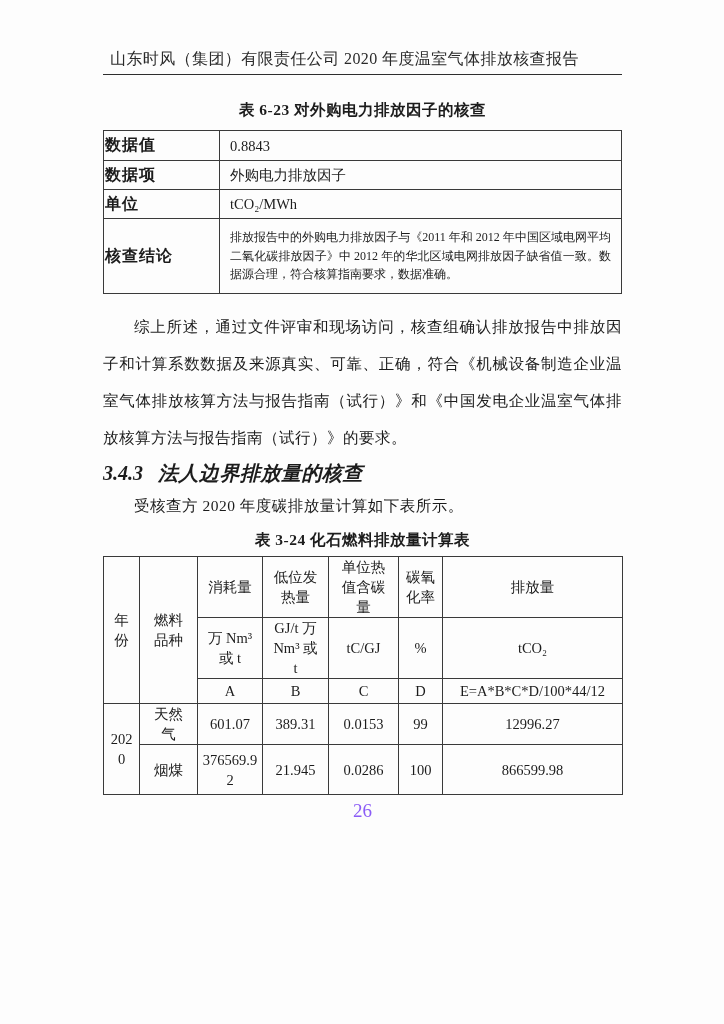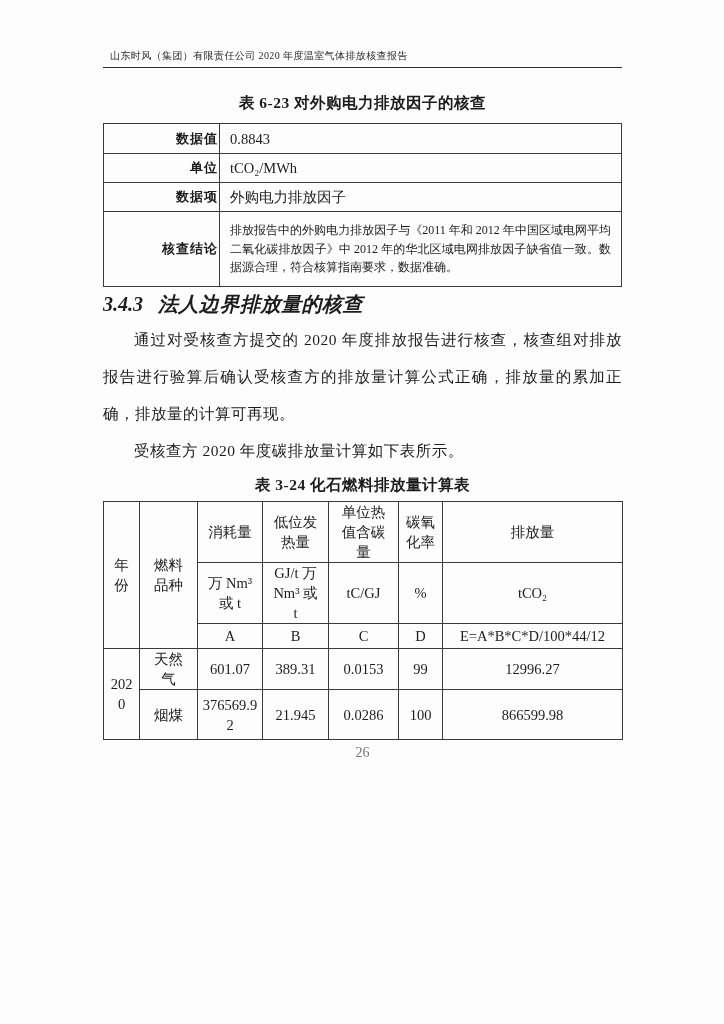--- a/index.html
+++ b/index.html
@@ -11,21 +11,21 @@
     font-family:"Liberation Serif","DejaVu Serif",serif;
     color:#1c1c1c;
     box-sizing:border-box;
   }
   .content{width:519px;margin-left:103px;}
 
   
   .doc-header{padding-top:49px;}
   .doc-header .ht{
     display:block;
-    font-size:10px;
+    font-size:16px;
     letter-spacing:0.4px;
     color:#2a2a2a;
     padding:0 0 4px 7px;
     border-bottom:1.5px solid #2e2e2e;
   }
 
   
   .tbl-title{
     margin:25px 0 0 0;
     text-align:center;
@@ -38,22 +38,22 @@
   
   table.t1{
     margin-top:9px;
     border-collapse:collapse;
     width:519px;
     table-layout:fixed;
     border:1.5px solid #353535;
   }
   .t1 td{border:1px solid #3a3a3a;vertical-align:middle;}
   .t1 .lab{
-    width:113px;text-align:right;
-    font-weight:bold;font-size:13px;
+    width:113px;text-align:left;
+    font-weight:bold;font-size:16px;
     letter-spacing:1px;
   }
   .t1 .val{
     padding:2px 10px;font-size:14.5px;
     text-align:justify;line-height:24px;
   }
   .t1 .val.tight{font-size:12px;line-height:18.5px;}
 
   
   p.para{
@@ -90,63 +90,63 @@
     padding:0 4px;
   }
   .t2 td.p5{padding:0 5px;}
   .t2 td.p7{padding:0 7px;}
   .t2 td.p8{padding:0 8px;}
   .t2 td.bk{word-break:break-all;}
 
   .page-num{
     margin-top:5px;
     text-align:center;
-    font-size:14px;
-    color:#737373;
+    font-size:19px;
+    color:#8b5cf6;
   }
 </style>
 </head>
 <body>
 
 <div class="page">
   <div class="content">
 
     <div class="doc-header">
       <span class="ht">山东时风（集团）有限责任公司 2020 年度温室气体排放核查报告</span>
     </div>
 
     <div class="tbl-title">表 6-23 对外购电力排放因子的核查</div>
 
     <table class="t1">
       <tbody>
         <tr style="height:30px">
           <td class="lab">数据值</td>
           <td class="val">0.8843</td>
         </tr>
+        <tr style="height:28px">
+          <td class="lab">数据项</td>
+          <td class="val">外购电力排放因子</td>
+        </tr>
         <tr style="height:29px">
           <td class="lab">单位</td>
           <td class="val">tCO₂/MWh</td>
         </tr>
-        <tr style="height:28px">
-          <td class="lab">数据项</td>
-          <td class="val">外购电力排放因子</td>
-        </tr>
         <tr style="height:75px">
           <td class="lab">核查结论</td>
           <td class="val tight">排放报告中的外购电力排放因子与《2011 年和 2012 年中国区域电网平均二氧化碳排放因子》中 2012 年的华北区域电网排放因子缺省值一致。数据源合理，符合核算指南要求，数据准确。</td>
         </tr>
       </tbody>
     </table>
 
+    <p class="para">综上所述，通过文件评审和现场访问，核查组确认排放报告中排放因子和计算系数数据及来源真实、可靠、正确，符合《机械设备制造企业温室气体排放核算方法与报告指南（试行）》和《中国发电企业温室气体排放核算方法与报告指南（试行）》的要求。</p>
 
     <h2 class="section">
       <span class="num">3.4.3</span><span>法人边界排放量的核查</span>
     </h2>
 
-    <p class="para m2">通过对受核查方提交的 2020 年度排放报告进行核查，核查组对排放报告进行验算后确认受核查方的排放量计算公式正确，排放量的累加正确，排放量的计算可再现。</p>
 
     <p class="para m0">受核查方 2020 年度碳排放量计算如下表所示。</p>
 
     <div class="tbl-title t2cap">表 3-24 化石燃料排放量计算表</div>
 
     <table class="t2">
       <colgroup>
         <col style="width:36px">
           <col style="width:58px">
           <col style="width:65px">

